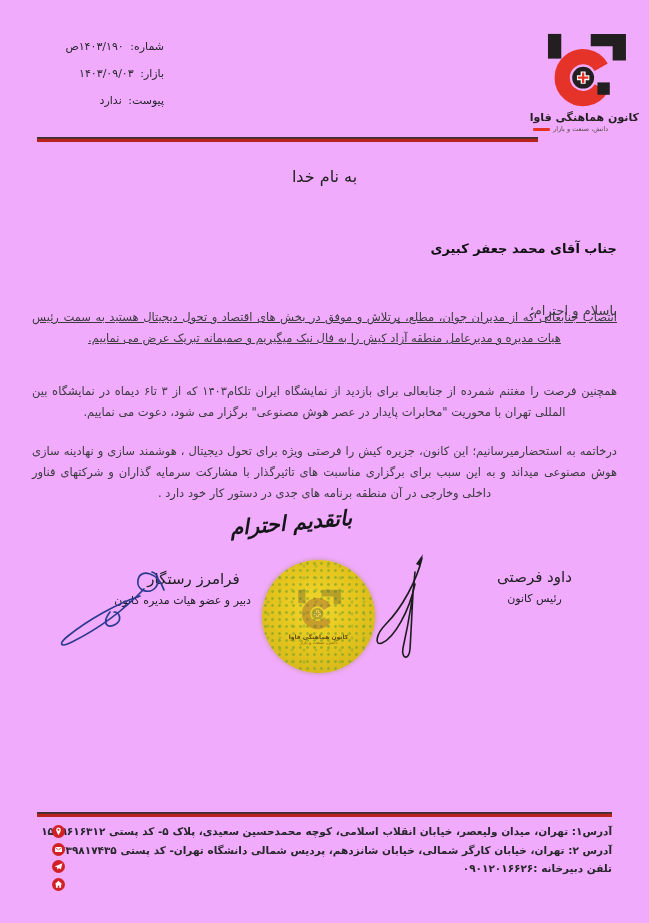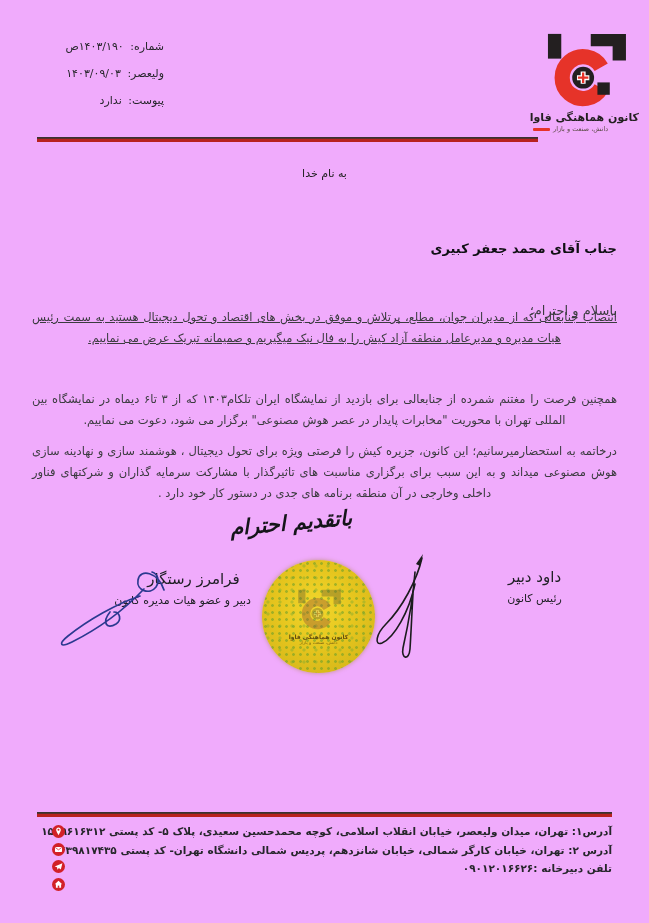--- a/index.html
+++ b/index.html
@@ -15,27 +15,27 @@
   .logo-block{position:absolute;top:32px;right:10px;width:106px;text-align:center;direction:rtl;}
   .logo-mark{display:block;margin:0 auto;}
   .logo-name{font-size:11px;font-weight:bold;color:#231f20;margin-top:1px;white-space:nowrap;}
   .logo-tagline{display:flex;align-items:center;justify-content:flex-start;gap:3px;direction:ltr;margin-top:1px;padding-right:2px;}
   .logo-tagline .bar{width:17px;height:3px;background:#e63329;border-radius:1px;}
   .logo-tagline .tg{font-size:6.5px;color:#5a4a44;white-space:nowrap;}
   .rule{position:absolute;height:5px;background:linear-gradient(180deg,#3a3331 0%,#3a3331 26%,#b8221f 42%,#b8221f 100%);}
   .rule-top{top:137px;left:37px;width:501px;}
   .rule-bottom{top:812px;left:37px;width:575px;}
   
-  .bismillah{position:absolute;top:167px;left:0;right:0;text-align:center;font-size:11px;color:#222;direction:rtl;}
+  .bismillah{position:absolute;top:167px;left:0;right:0;text-align:center;font-size:16px;color:#222;direction:rtl;}
   .recipient{position:absolute;top:237px;right:32px;direction:rtl;text-align:right;}
   .recipient div{font-size:13px;font-weight:bold;color:#101014;line-height:23px;}
   .salutation{position:absolute;top:303px;right:32px;direction:rtl;font-size:13px;color:#3b3b3f;}
   .para{position:absolute;left:32px;width:585px;direction:rtl;text-align:justify;text-align-last:center;
         font-size:11.5px;line-height:21px;color:#3b3b3f;}
-  .para1{top:307px;text-decoration:underline;} .para2{top:389px;} .para3{top:441px;}
+  .para1{top:307px;text-decoration:underline;} .para2{top:381px;} .para3{top:441px;}
   .closing{position:absolute;top:510px;left:226px;width:130px;text-align:center;
            font-family:"DejaVu Serif", serif;font-style:italic;font-weight:bold;
            font-size:21px;color:#15151a;transform:rotate(-5deg);direction:rtl;}
   
   .sig-text{position:absolute;direction:rtl;text-align:center;}
   .sig-text .nm{font-size:15px;color:#202026;line-height:22px;white-space:nowrap;}
   .sig-text .tt{font-size:11px;color:#202026;line-height:22px;white-space:nowrap;}
   .sig-right{top:566px;left:492px;width:85px;}
   .sig-left{top:568px;left:136px;width:115px;}
   .sig-ink{position:absolute;}
@@ -65,21 +65,21 @@
 <body>
 
 <div class="page">
 
   <div class="hdr-fields">
     <div class="row">
       <span class="lbl">شماره:</span>
       <span class="val">۱۴۰۳/۱۹۰ص</span>
     </div>
     <div class="row">
-      <span class="lbl">ولیعصر:</span>
+      <span class="lbl">بازار:</span>
       <span class="val">۱۴۰۳/۰۹/۰۳</span>
     </div>
     <div class="row">
       <span class="lbl">پیوست:</span>
       <span class="val">ندارد</span>
     </div>
   </div>
 
   <div class="logo-block">
     <svg class="logo-mark" width="96" height="78" viewBox="0 0 100 82">
@@ -109,21 +109,21 @@
 
   <div class="salutation">باسلام و احترام؛</div>
 
   <div class="para para1">انتصاب جنابعالی که از مدیران جوان، مطلع، پرتلاش و موفق در بخش های اقتصاد و تحول دیجیتال هستید به سمت رئیس هیات مدیره و مدیرعامل منطقه آزاد کیش را به فال نیک میگیریم و صمیمانه تبریک عرض می نماییم.</div>
   <div class="para para2">همچنین فرصت را مغتنم شمرده از جنابعالی برای بازدید از نمایشگاه ایران تلکام۱۴۰۳ که از ۳ تا۶ دیماه در نمایشگاه بین المللی تهران با محوریت "مخابرات پایدار در عصر هوش مصنوعی" برگزار می شود، دعوت می نماییم.</div>
   <div class="para para3">درخاتمه به استحضارمیرسانیم؛ این کانون، جزیره کیش را فرصتی ویژه برای تحول دیجیتال ، هوشمند سازی و نهادینه سازی هوش مصنوعی میداند و به این سبب برای برگزاری مناسبت های تاثیرگذار با مشارکت سرمایه گذاران و شرکتهای فناور داخلی وخارجی در آن منطقه برنامه های جدی در دستور کار خود دارد .</div>
 
   <div class="closing">باتقدیم احترام</div>
 
   <div class="sig-text sig-right">
-    <div class="nm">داود دبیر</div>
+    <div class="nm">داود فرصتی</div>
     <div class="tt">رئیس کانون</div>
   </div>
   <svg class="sig-ink ink-black" width="58" height="118" viewBox="0 0 58 118">
     <path d="M50 8 C45 30 30 58 14 74 C4 84 2 96 10 93 C22 88 37 62 43 34" fill="none" stroke="#1c1c1e" stroke-width="1.6" stroke-linecap="round"></path>
     <path d="M43 22 C41 50 35 80 31 98 C29 109 37 111 38 99 C39 84 40 60 41 44" fill="none" stroke="#1c1c1e" stroke-width="1.6" stroke-linecap="round"></path>
     <path d="M44 14 L51 4 L48 16 Z" fill="#1c1c1e"></path>
   </svg>
 
   <div class="stamp">
     <svg class="st-logo" width="52" height="44" viewBox="0 0 100 82">

